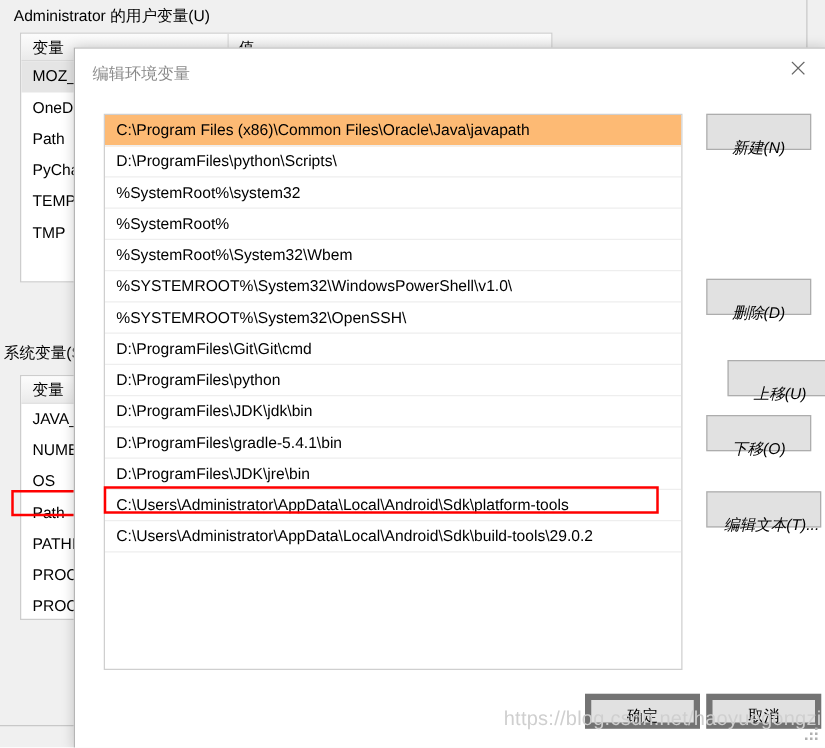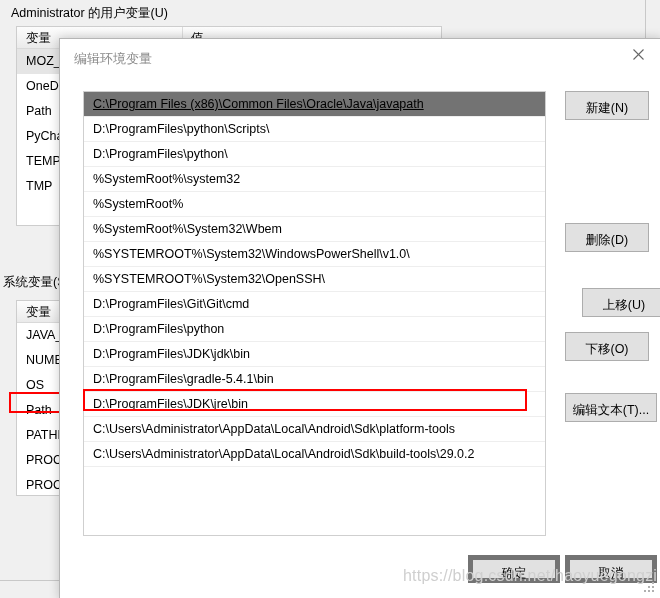--- a/index.html
+++ b/index.html
@@ -133,39 +133,39 @@
     line-height: 24px;
     padding-left: 9px;
     font-size: 12.5px;
     color: #000;
     white-space: nowrap;
     border-bottom: 1px solid #eeeeee;
     overflow: hidden;
     text-overflow: clip;
   }
   .path-row.first {
-    background: #737373;
-    text-decoration: underline;
+    background: #fdba74;
   }
 
   .dlg-btn {
     position: absolute;
     width: 84px;
     height: 29px;
     background: #e1e1e1;
     border: 1px solid #adadad;
     font-family: "Liberation Sans", "DejaVu Sans", sans-serif;
     font-size: 12.5px;
     color: #000;
     text-align: center;
     line-height: 27px;
     box-sizing: border-box;
     white-space: nowrap;
     cursor: default;
-    padding: 3px;
+    padding: 13px;
+    font-style: italic;
   }
   .bottom-btn {
     position: absolute;
     width: 92px;
     height: 28px;
     background: #e1e1e1;
     border: 5px solid #737373;
     font-family: "Liberation Sans", "DejaVu Sans", sans-serif;
     font-size: 12.5px;
     color: #000;
@@ -255,21 +255,20 @@
       <svg width="11" height="11" viewBox="0 0 11 11" aria-hidden="true">
         <line x1="0.5" y1="0.5" x2="10.5" y2="10.5" stroke="#666" stroke-width="1.1"></line>
         <line x1="10.5" y1="0.5" x2="0.5" y2="10.5" stroke="#666" stroke-width="1.1"></line>
       </svg>
     </div>
   </div>
 
   <div id="path-listbox">
     <div class="path-row first">C:\Program Files (x86)\Common Files\Oracle\Java\javapath</div>
     <div class="path-row">D:\ProgramFiles\python\Scripts\</div>
-    <div class="path-row">D:\ProgramFiles\python\</div>
     <div class="path-row">%SystemRoot%\system32</div>
     <div class="path-row">%SystemRoot%</div>
     <div class="path-row">%SystemRoot%\System32\Wbem</div>
     <div class="path-row">%SYSTEMROOT%\System32\WindowsPowerShell\v1.0\</div>
     <div class="path-row">%SYSTEMROOT%\System32\OpenSSH\</div>
     <div class="path-row">D:\ProgramFiles\Git\Git\cmd</div>
     <div class="path-row">D:\ProgramFiles\python</div>
     <div class="path-row">D:\ProgramFiles\JDK\jdk\bin</div>
     <div class="path-row">D:\ProgramFiles\gradle-5.4.1\bin</div>
     <div class="path-row">D:\ProgramFiles\JDK\jre\bin</div>

